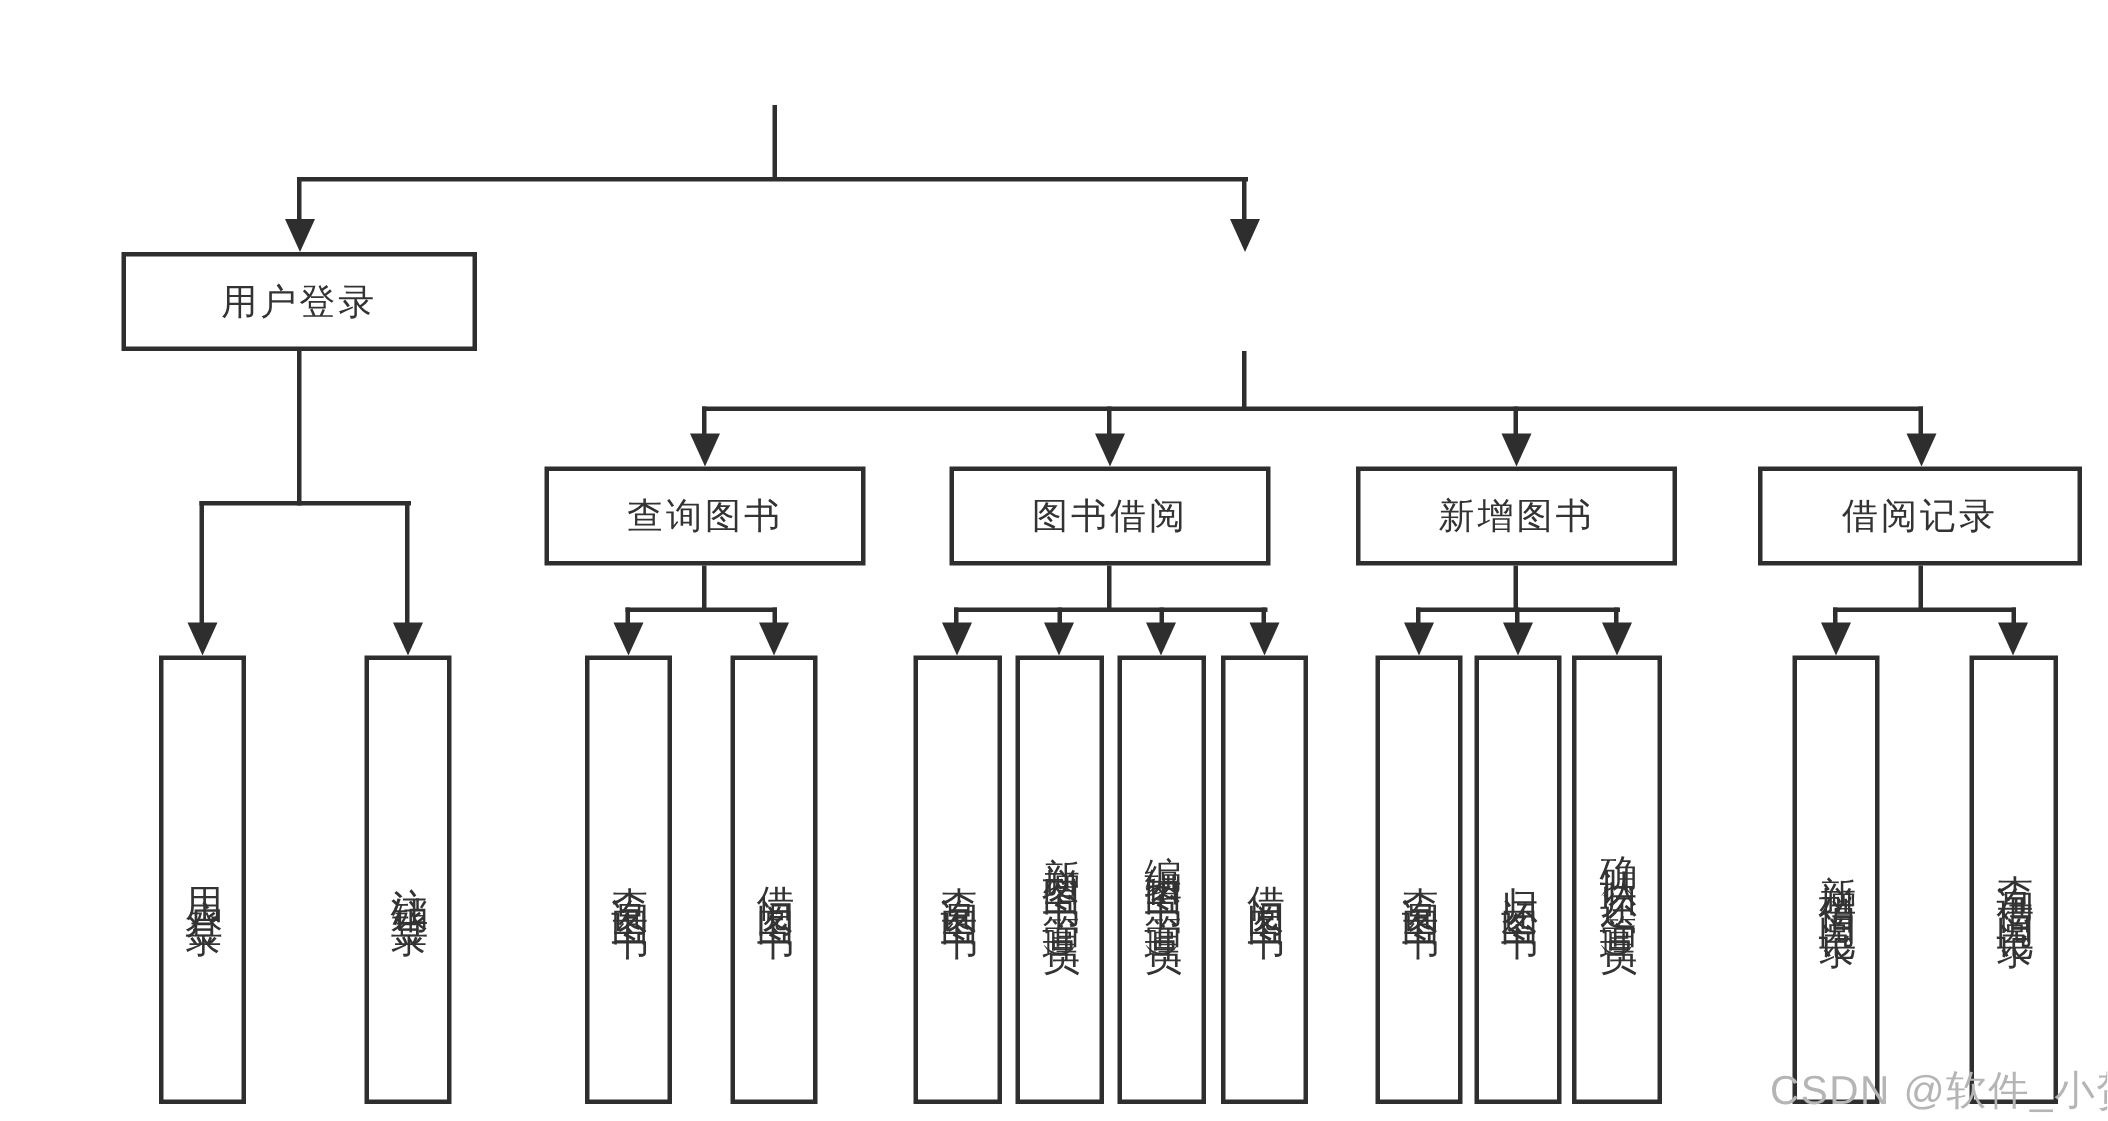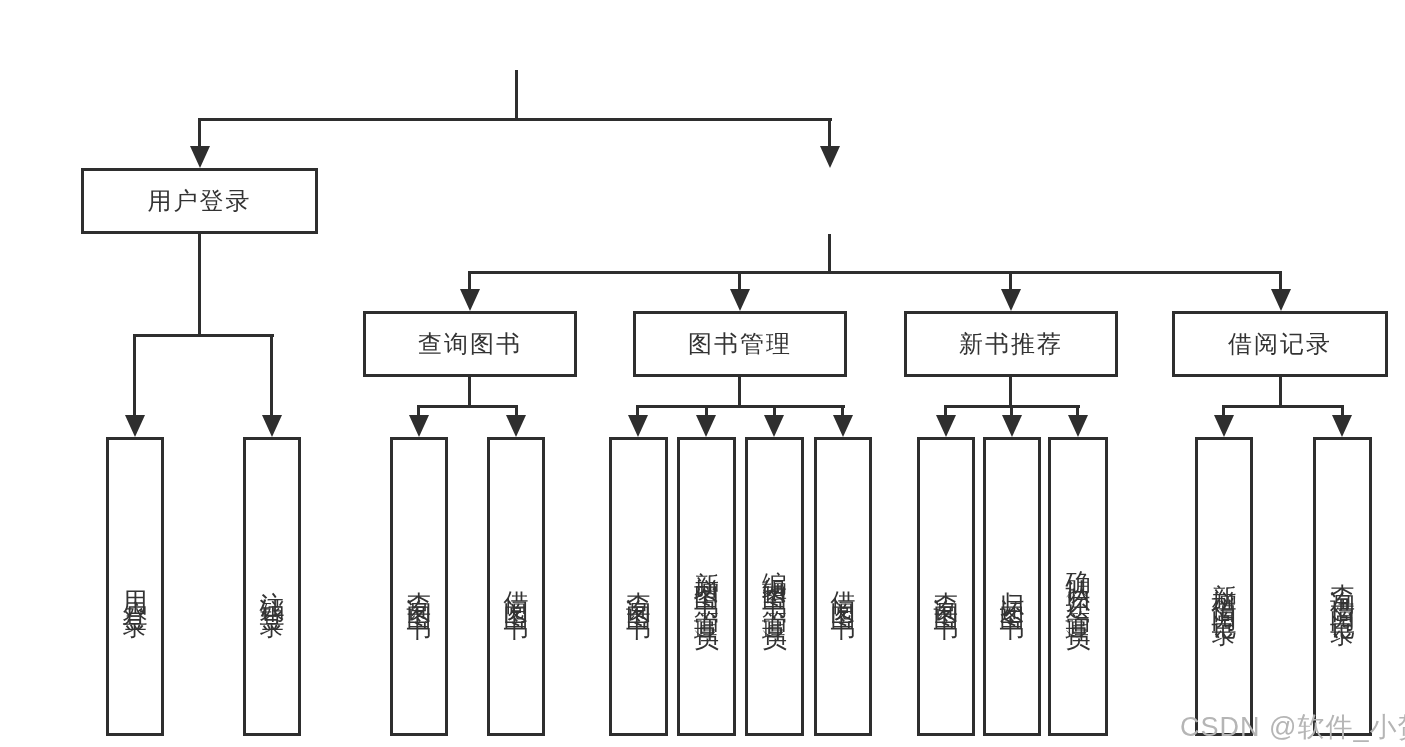--- a/index.html
+++ b/index.html
@@ -56,22 +56,22 @@
   <div class="vl" style="left:468px;top:271px;height:22px"></div>
   <div class="ah" style="left:460px;top:289px"></div>
   <div class="vl" style="left:738px;top:271px;height:22px"></div>
   <div class="ah" style="left:730px;top:289px"></div>
   <div class="vl" style="left:1009px;top:271px;height:22px"></div>
   <div class="ah" style="left:1001px;top:289px"></div>
   <div class="vl" style="left:1279px;top:271px;height:22px"></div>
   <div class="ah" style="left:1271px;top:289px"></div>
 
   <div class="box" style="left:363px;top:311px;width:214px;height:66px">查询图书</div>
-  <div class="box" style="left:633px;top:311px;width:214px;height:66px">图书管理</div>
-  <div class="box" style="left:904px;top:311px;width:214px;height:66px">新书推荐</div>
+  <div class="box" style="left:633px;top:311px;width:214px;height:66px">图书借阅</div>
+  <div class="box" style="left:904px;top:311px;width:214px;height:66px">新增图书</div>
   <div class="box" style="left:1172px;top:311px;width:216px;height:66px">借阅记录</div>
 
   <div class="vl" style="left:468px;top:377px;height:31px"></div>
   <div class="hl" style="left:417px;top:405px;width:101px"></div>
   <div class="vl" style="left:417px;top:405px;height:12px"></div>
   <div class="ah" style="left:409px;top:415px"></div>
   <div class="vl" style="left:515px;top:405px;height:12px"></div>
   <div class="ah" style="left:506px;top:415px"></div>
 
   <div class="vl" style="left:738px;top:377px;height:31px"></div>

